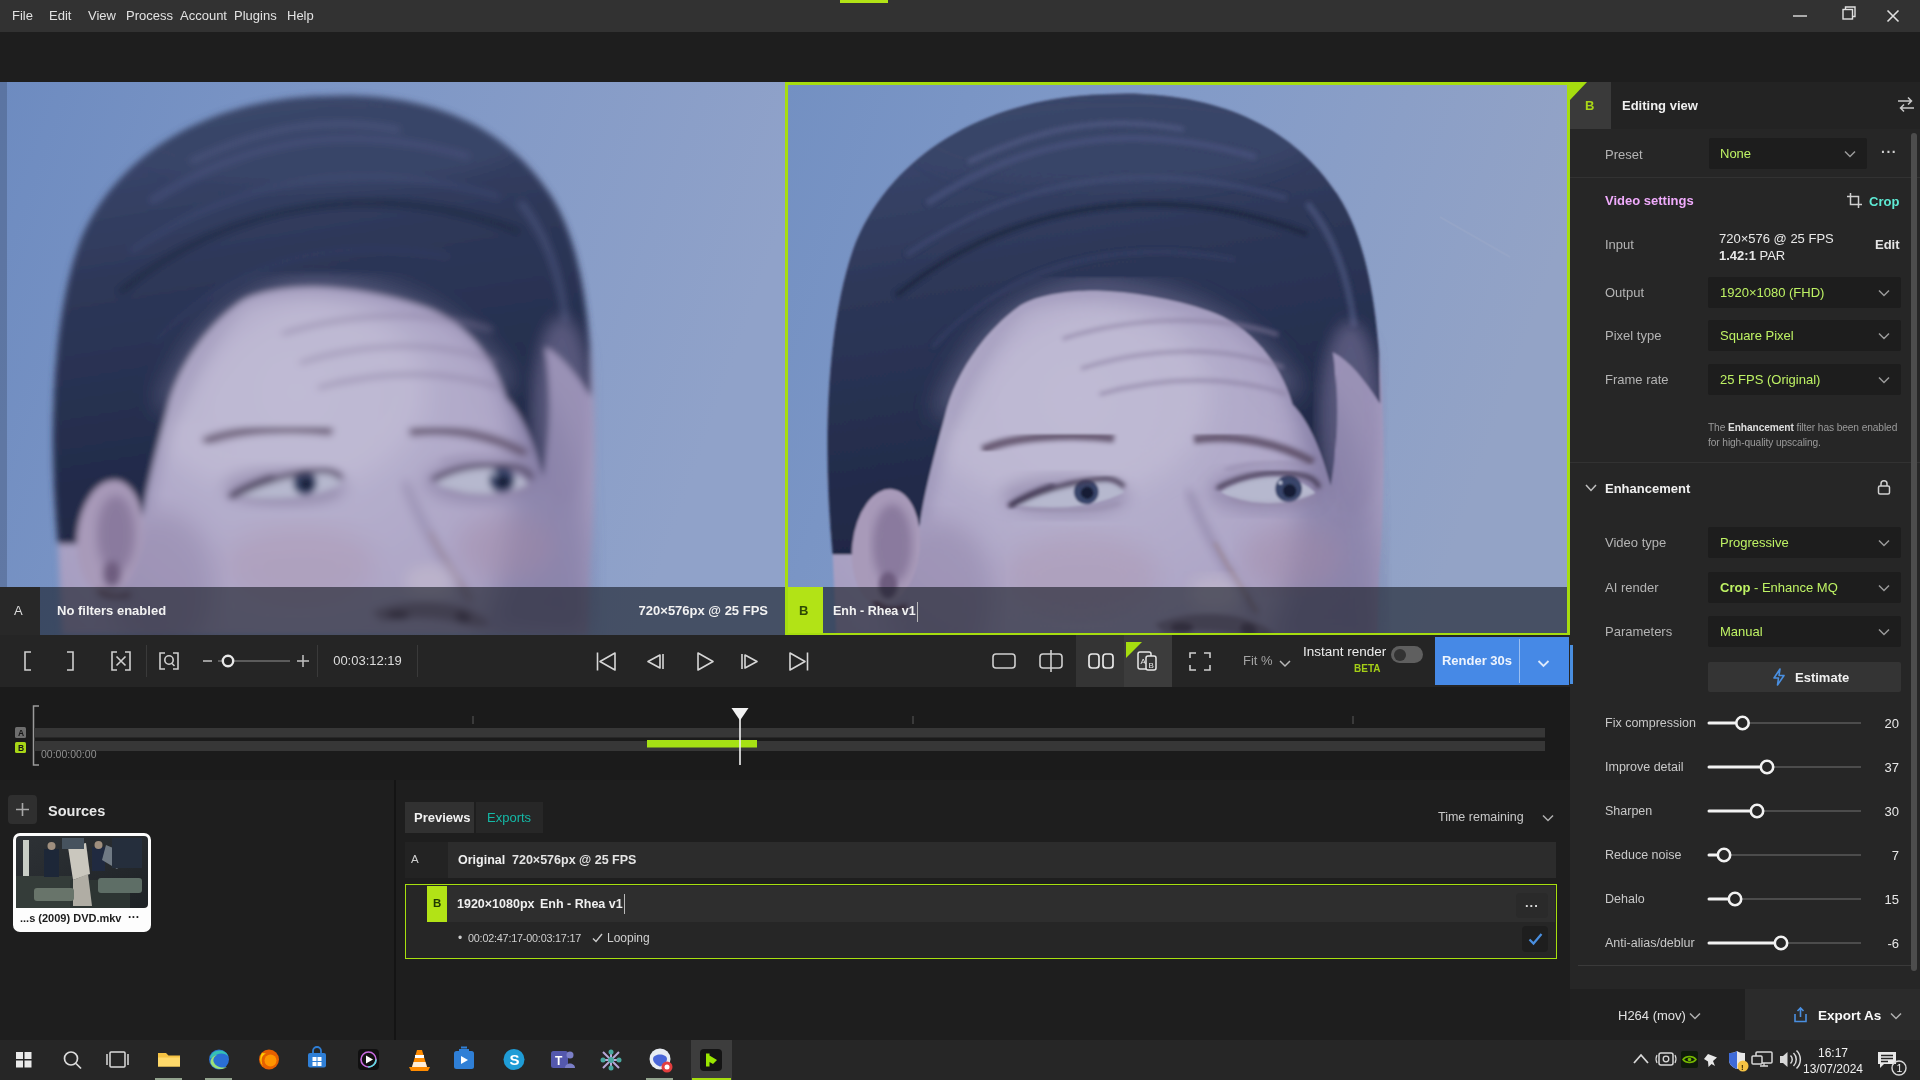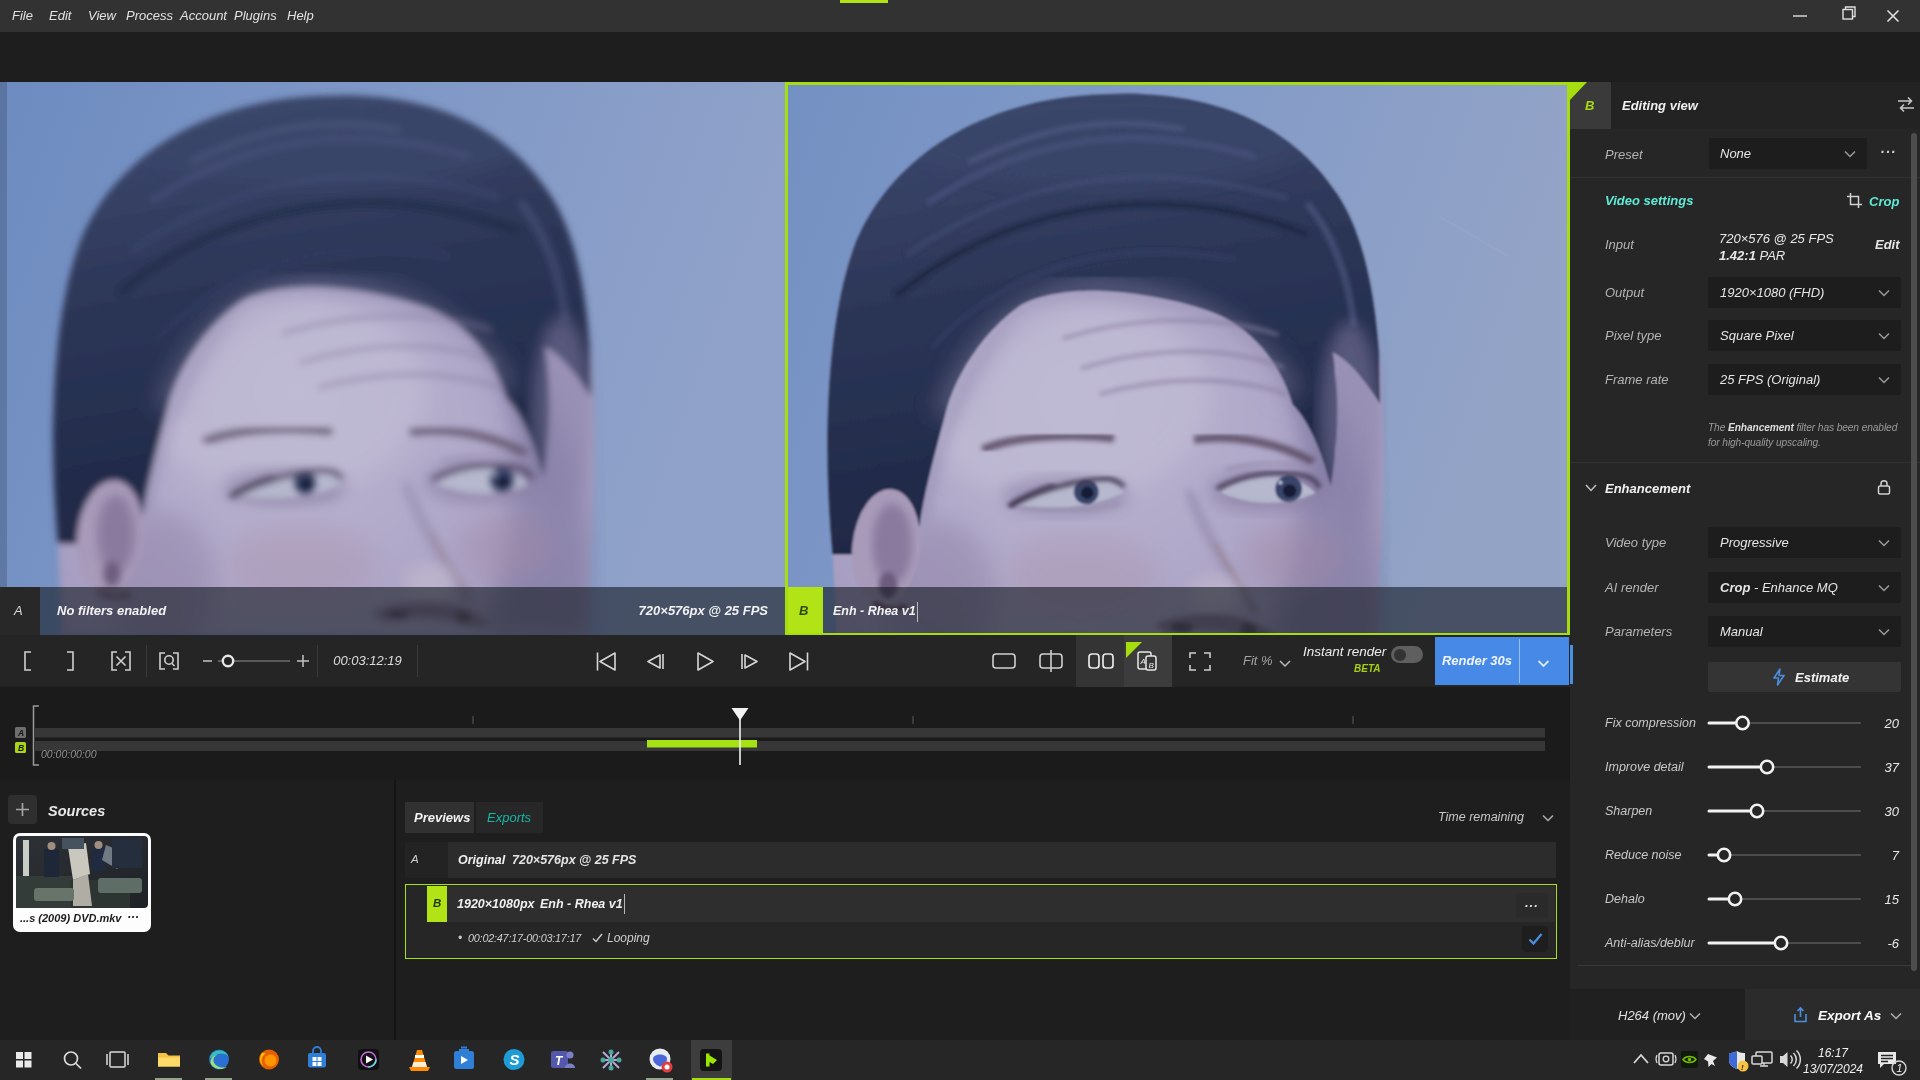--- a/index.html
+++ b/index.html
@@ -1,19 +1,19 @@
 <!DOCTYPE html>
 <html><head>
 <meta charset="utf-8">
 <style>
 * { margin:0; padding:0; box-sizing:border-box; }
 html,body { width:1920px; height:1080px; overflow:hidden; background:#1e1e1e;
   font-family:"Liberation Sans", sans-serif; }
 .abs { position:absolute; }
-#app { position:relative; width:1920px; height:1080px;font-style:italic; }
+#app { position:relative; width:1920px; height:1080px; }
 
 #titlebar { position:absolute; left:0; top:0; width:1920px; height:32px; background:#323232; }
 .menuitem { position:absolute; top:0; height:32px; line-height:32px; color:#e2e2e2; font-size:13px; }
 #greentop { position:absolute; left:840px; top:0; width:48px; height:3px; background:#b2e316; }
 
 #header { position:absolute; left:0; top:32px; width:1920px; height:50px; background:#232323; }
 #logosec { position:absolute; left:0; top:0; width:100px; height:50px; background:#2c2c2c; }
 #hdr-right { position:absolute; left:1868px; top:0; width:52px; height:50px; background:#1f1f1f; }
 
 #preview { position:absolute; left:0; top:82px; width:1570px; height:553px; background:#7b95c4; }
@@ -24,21 +24,21 @@
 .pbsep { position:absolute; top:10px; width:1px; height:32px; background:#3a3a3a; }
 
 #timeline { position:absolute; left:0; top:687px; width:1570px; height:93px; background:#1b1b1b; }
 
 #bottom { position:absolute; left:0; top:780px; width:1570px; height:260px; background:#1e1e1e; }
 
 #rpanel { position:absolute; left:1570px; top:82px; width:350px; height:958px; background:#262626; }
 .rlabel { position:absolute; color:#b4b4b4; font-size:13px; }
 .rvalue { color:#e8e8e8; font-size:13px; }
 .dropdown { position:absolute; background:#1d1d1d; border-radius:2px; }
-.dd-text { position:absolute; left:11px; color:#e5e5e5; font-size:13px; }
+.dd-text { position:absolute; left:11px; color:#bef264; font-size:13px; }
 
 #taskbar { position:absolute; left:0; top:1040px; width:1920px; height:40px; background:#262626; }
 </style>
 </head>
 <body>
 <div id="app">
 
   <div id="titlebar">
     <span class="menuitem" style="left:12px;">File</span>
     <span class="menuitem" style="left:49px;">Edit</span>
@@ -374,21 +374,21 @@
 
     <span class="rlabel" style="left:35px;top:65px;">Preset</span>
     <div class="dropdown" style="left:139px;top:56px;width:158px;height:31px;"></div>
     <span class="dd-text abs" style="left:150px;top:64px;">None</span>
     <svg class="abs" style="left:273px;top:68px;" width="14" height="9" viewBox="0 0 14 9">
       <path d="M2 1.5 L7 6.5 L12 1.5" fill="none" stroke="#9a9a9a" stroke-width="1.5"></path>
     </svg>
     <span class="abs" style="left:311px;top:58px;font-size:14px;color:#d0d0d0;font-weight:bold;letter-spacing:1.5px;">...</span>
     <div class="abs" style="left:0;top:95px;width:350px;height:1px;background:#323232;"></div>
 
-    <span class="abs" style="left:35px;top:111px;font-size:13px;color:#5eead4;font-weight:bold;">Video settings</span>
+    <span class="abs" style="left:35px;top:111px;font-size:13px;color:#f0abfc;font-weight:bold;">Video settings</span>
     <svg class="abs" style="left:276px;top:110px;" width="17" height="17" viewBox="0 0 17 17">
       <path d="M4.5 1 V12.5 H16" fill="none" stroke="#d0d0d0" stroke-width="1.5"></path>
       <path d="M1 4.5 H12.5 V16" fill="none" stroke="#d0d0d0" stroke-width="1.5"></path>
     </svg>
     <span class="abs" style="left:299px;top:112px;font-size:13px;color:#5eead4;font-weight:bold;">Crop</span>
 
     <span class="rlabel" style="left:35px;top:155px;">Input</span>
     <span class="abs rvalue" style="left:149px;top:149px;">720×576 @ 25 FPS</span>
     <span class="abs" style="left:149px;top:166px;font-size:13px;color:#e8e8e8;"><b>1.42:1</b> PAR</span>
     <span class="abs" style="left:305px;top:155px;font-size:13px;color:#e4e4e4;font-weight:bold;">Edit</span>

